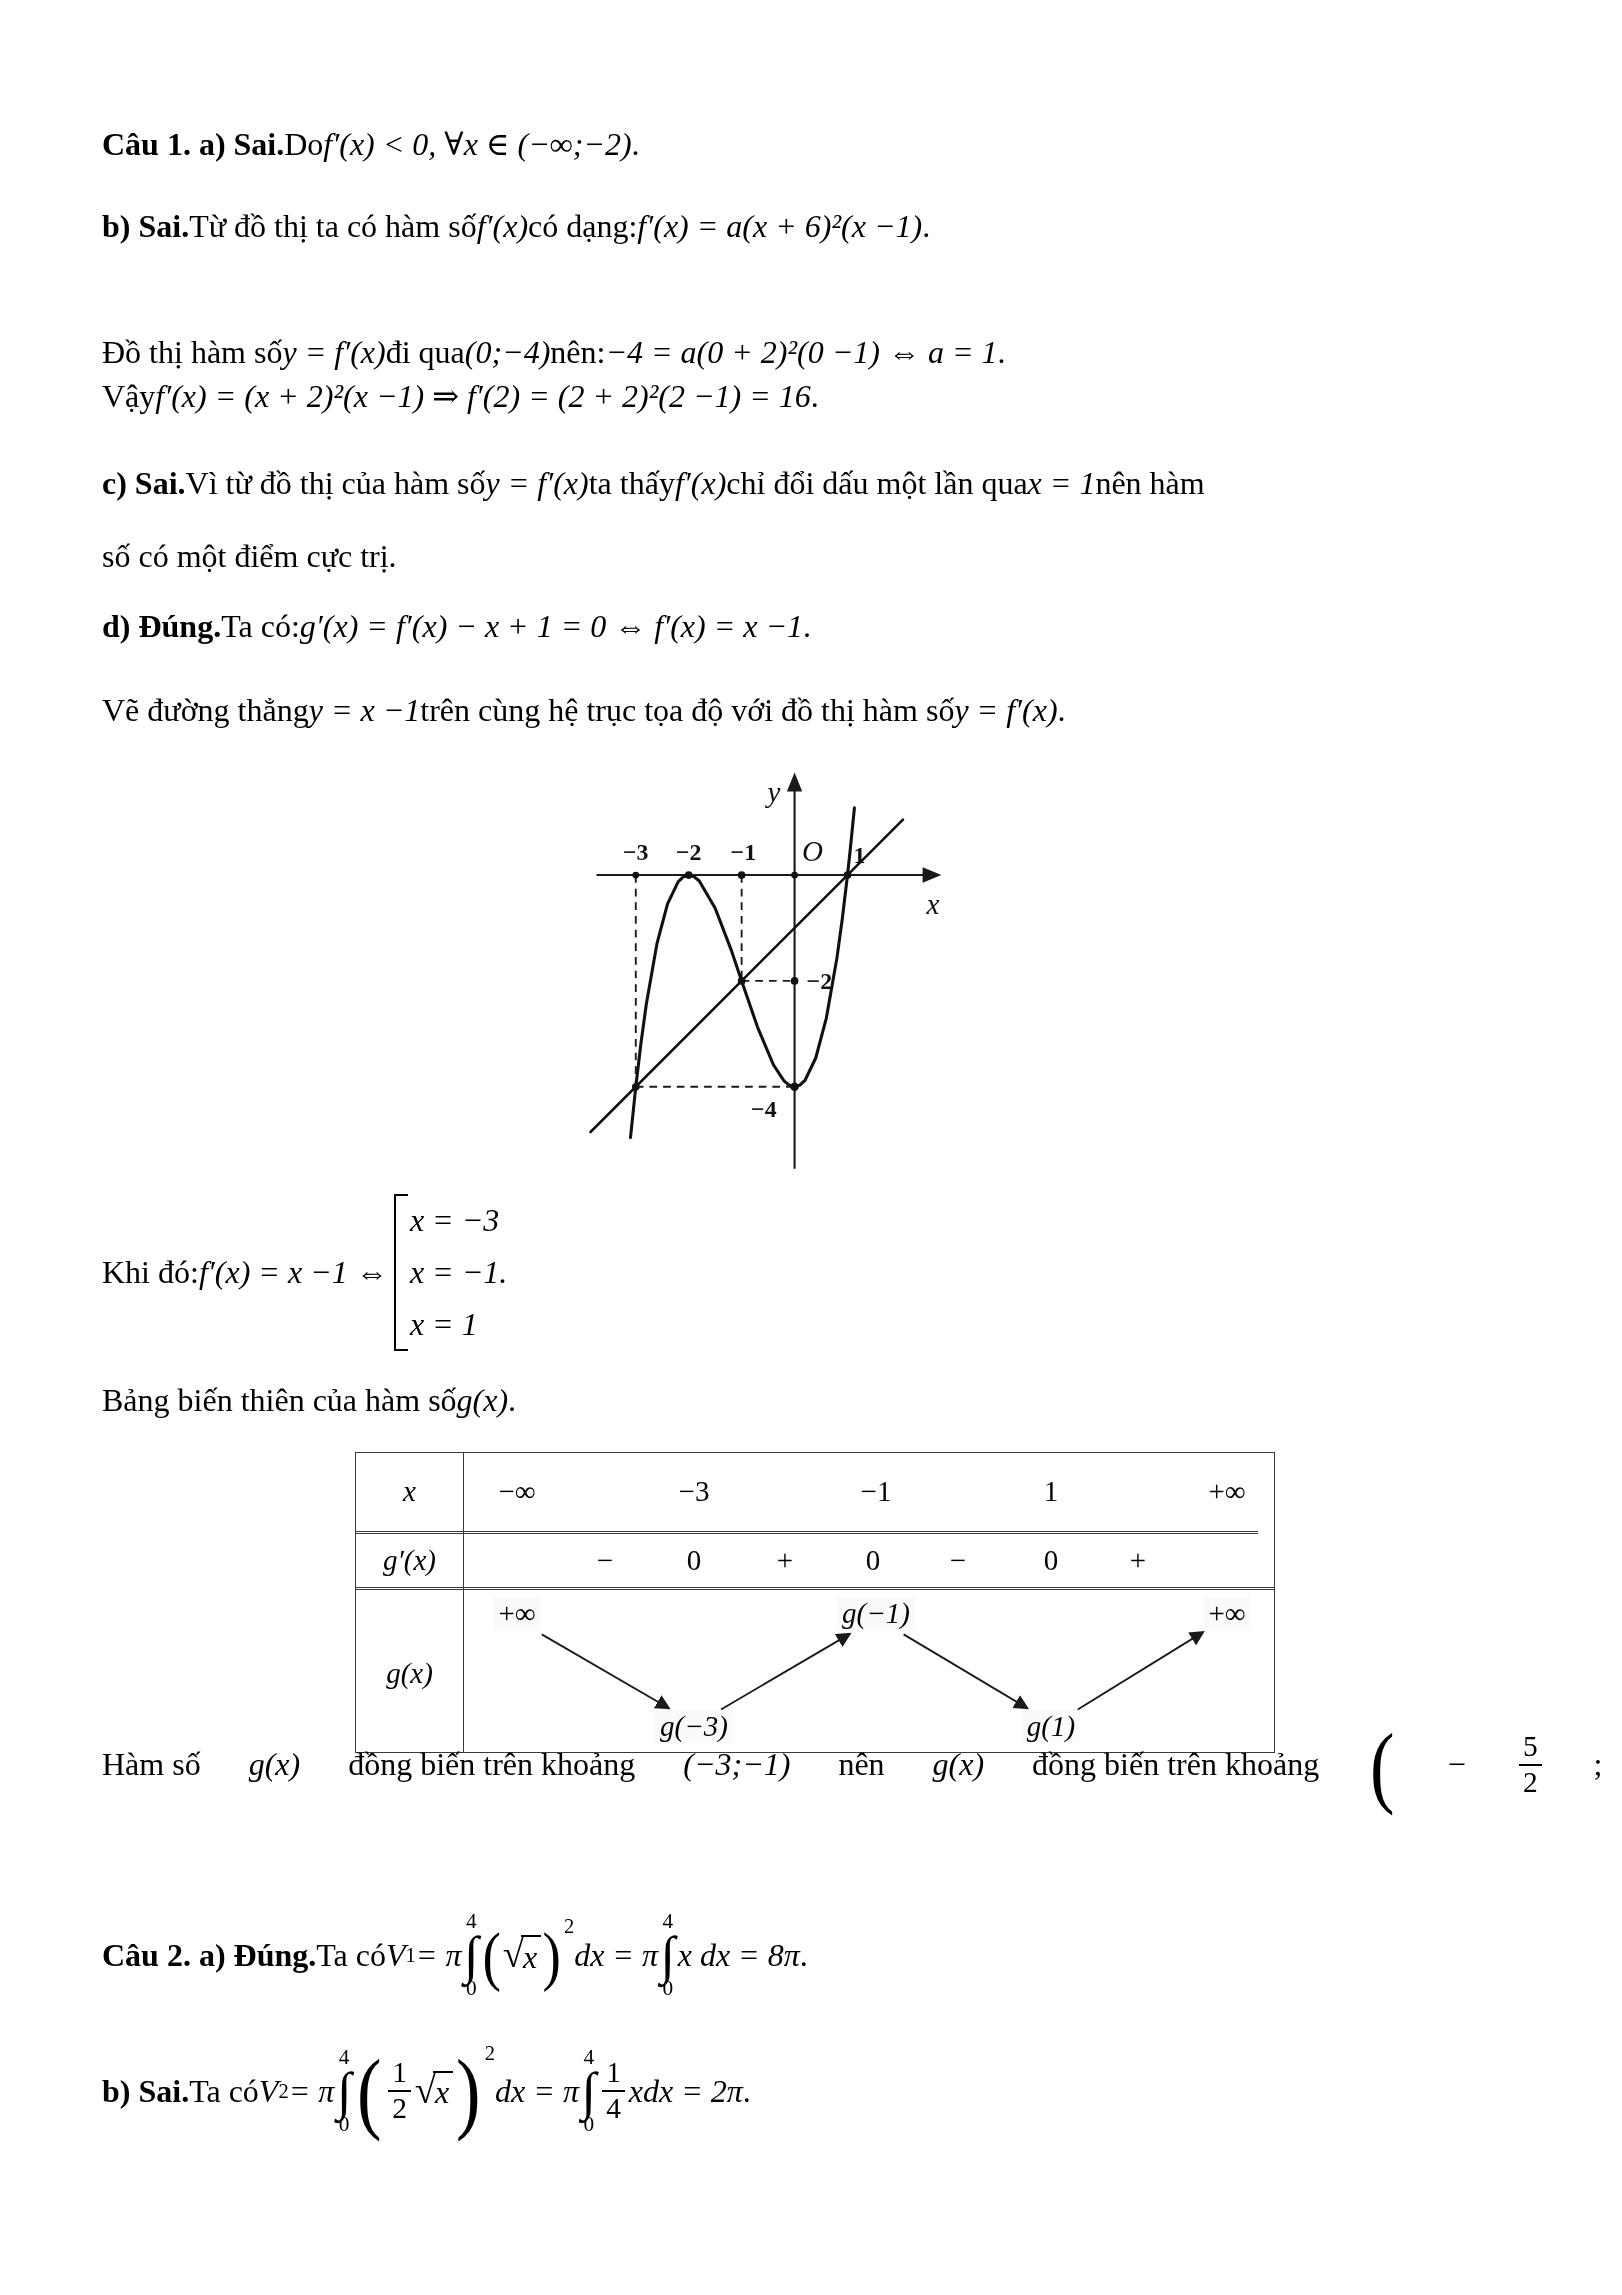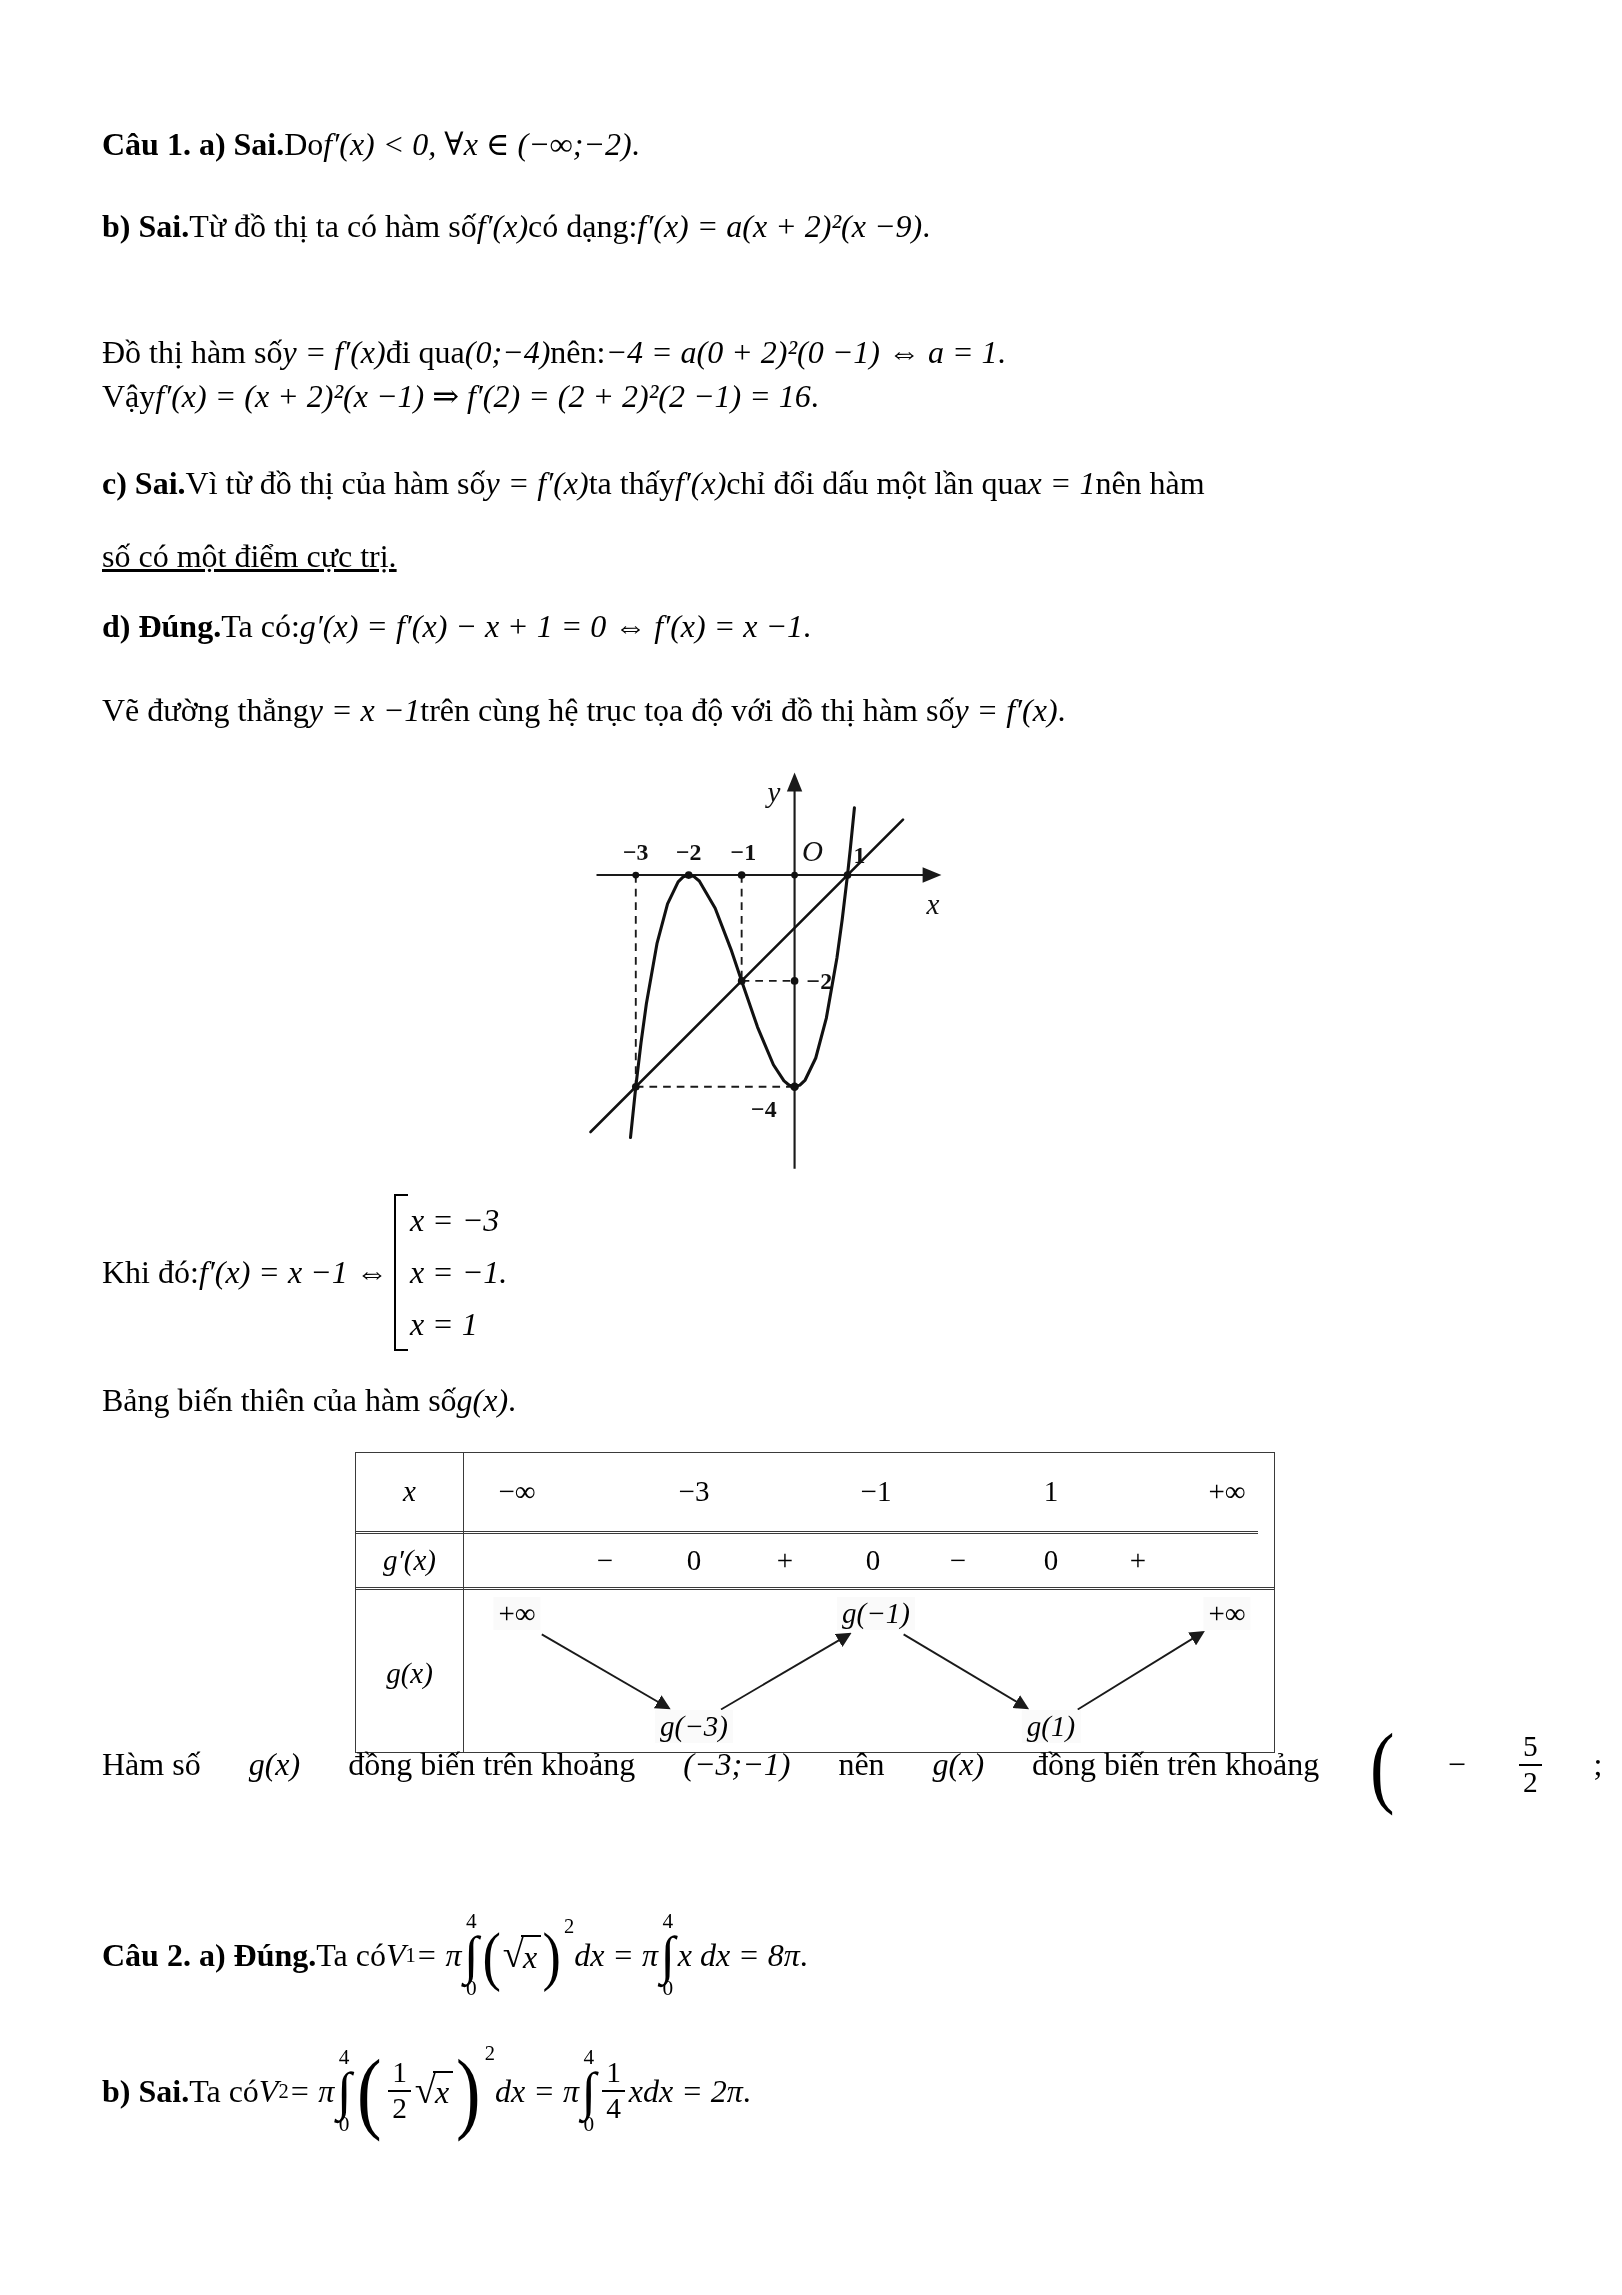--- a/index.html
+++ b/index.html
@@ -56,21 +56,21 @@
       <span class="t"> Do </span>
       <span class="m">f′(x) &lt; 0, ∀x ∈ (−∞;−2)</span>
       <span class="t">.</span>
   </div>
 
   <div class="line" style="top:208px;">
     <span class="b">b) Sai.</span>
       <span class="t"> Từ đồ thị ta có hàm số </span>
       <span class="m">f′(x)</span>
       <span class="t"> có dạng: </span>
-      <span class="m">f′(x) = a(x + 2)²(x −9)</span>
+      <span class="m">f′(x) = a(x + 6)²(x −1)</span>
       <span class="t">.</span>
   </div>
 
   <div class="line" style="top:302px;margin-top:32px;">
     <span class="t">Đồ thị hàm số </span>
       <span class="m">y = f′(x)</span>
       <span class="t"> đi qua </span>
       <span class="m">(0;−4)</span>
       <span class="t"> nên: </span>
       <span class="m">−4 = a(0 + 2)²(0 −1) ⇔ a = 1</span>
@@ -87,21 +87,21 @@
     <span class="b">c) Sai.</span>
       <span class="t"> Vì từ đồ thị của hàm số </span>
       <span class="m">y = f′(x)</span>
       <span class="t"> ta thấy </span>
       <span class="m">f′(x)</span>
       <span class="t"> chỉ đổi dấu một lần qua </span>
       <span class="m">x = 1</span>
       <span class="t"> nên hàm</span>
   </div>
 
-  <div class="line" style="top:538px;text-decoration:underline;">
+  <div class="line" style="top:538px;">
     <span class="t">số có một điểm cực trị.</span>
   </div>
 
   <div class="line" style="top:608px;">
     <span class="b">d) Đúng.</span>
       <span class="t"> Ta có: </span>
       <span class="m">g′(x) = f′(x) − x + 1 = 0 ⇔ f′(x) = x −1</span>
       <span class="t">.</span>
   </div>
 

